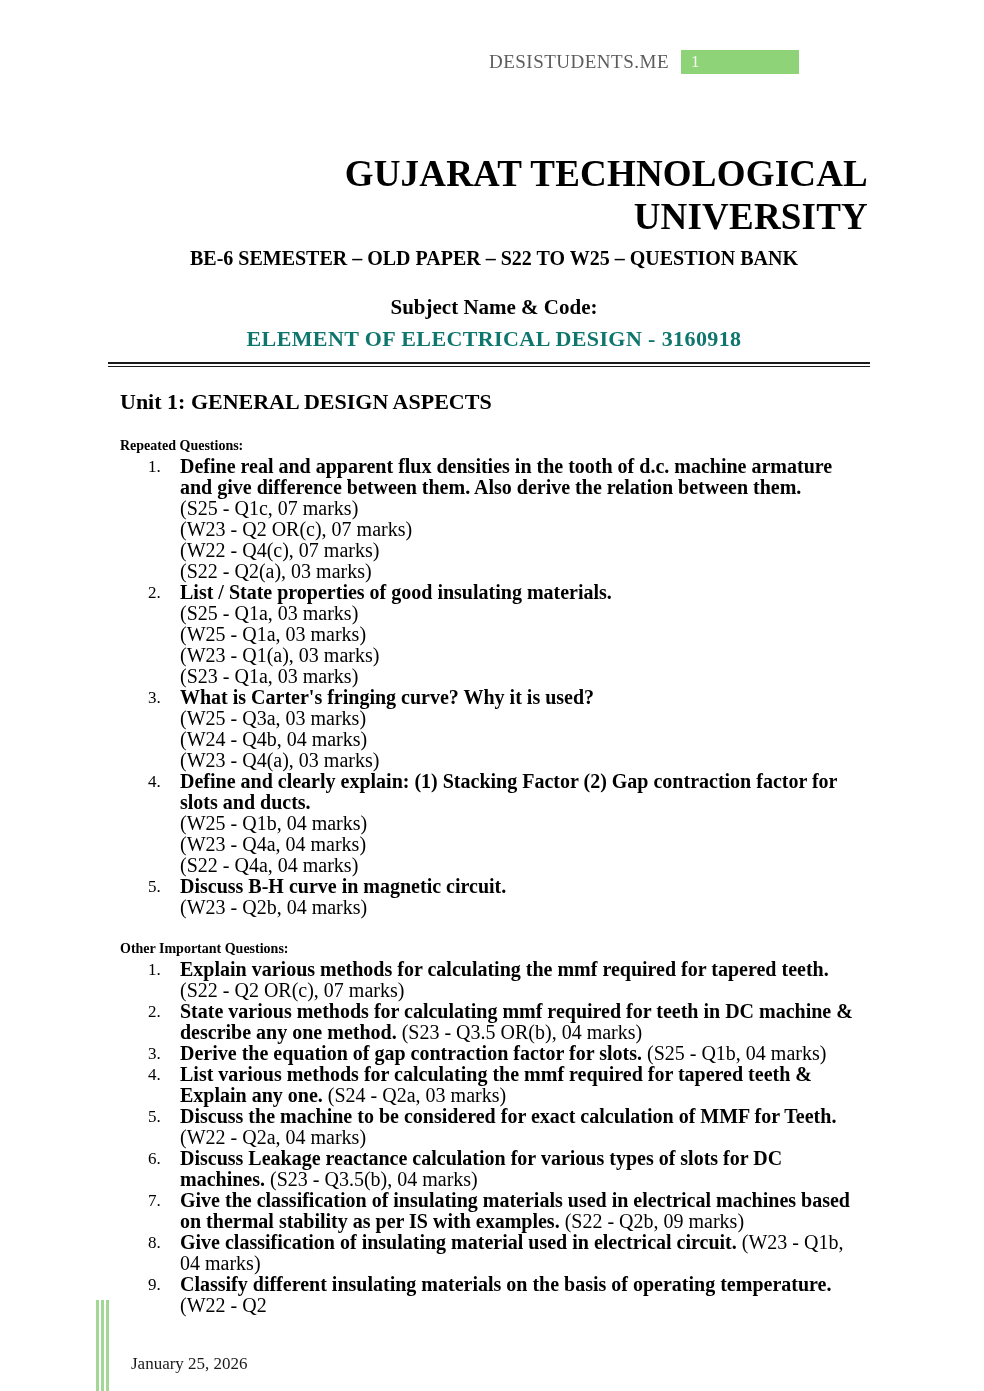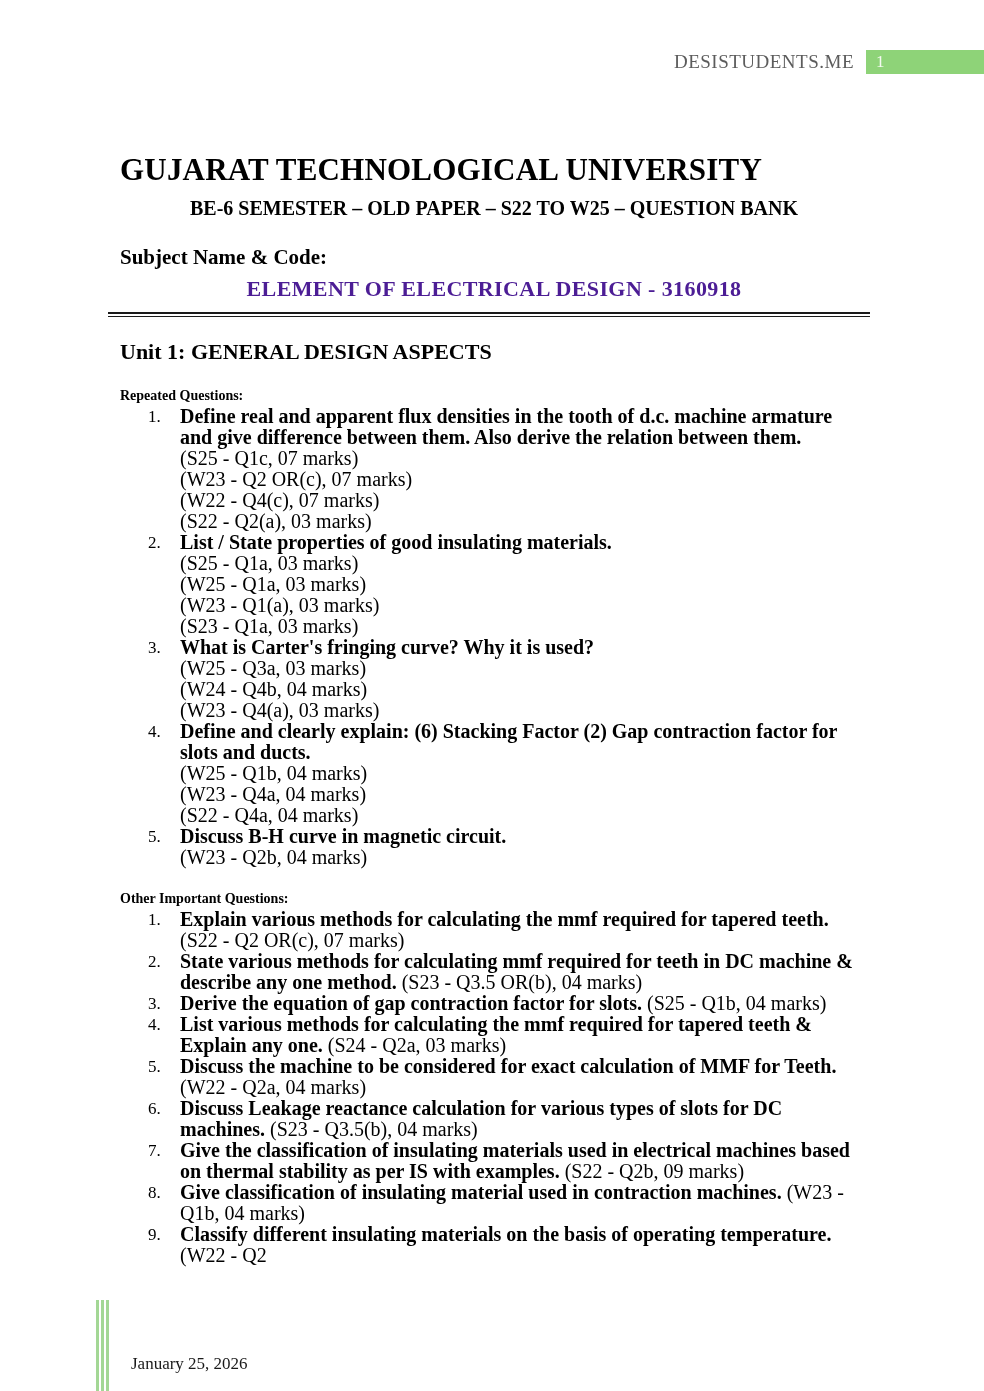--- a/index.html
+++ b/index.html
@@ -17,21 +17,21 @@
     width: 984px;
     height: 1391px;
     background: #ffffff;
   }
 
   
   .header {
     position: absolute;
     top: 49px;
     left: 0;
-    width: 984px;
+    width: 799px;
     height: 25px;
     display: flex;
     justify-content: flex-end;
     align-items: center;
   }
   .site-name {
     font-variant: small-caps;
     font-size: 19px;
     color: #5c5c5c;
     letter-spacing: 0.5px;
@@ -50,36 +50,36 @@
   }
 
   
   .content {
     position: absolute;
     left: 120px;
     top: 152px;
     width: 748px;
   }
   .university-title {
-    font-size: 31px;
-    font-weight: bold;
-    text-align: left;
+    font-size: 37px;
+    font-weight: bold;
+    text-align: right;
     margin: 0;
     letter-spacing: 0.2px;
   }
   .paper-subtitle {
     font-size: 20px;
     font-weight: bold;
     text-align: center;
     margin: 9px 0 0 0;
   }
   .subject-label {
     font-size: 21px;
     font-weight: bold;
-    text-align: left;
+    text-align: center;
     margin: 25px 0 0 0;
   }
   .subject-value {
     font-size: 22px;
     font-weight: bold;
     text-align: center;
     margin: 6px 0 0 0;
     font-variant: small-caps;
     letter-spacing: 0.4px;
   }
@@ -162,41 +162,41 @@
 
   <div class="header">
     <span class="site-name">DESISTUDENTS.ME</span>
     <span class="page-badge" style="background: rgb(142, 211, 120);"><span>1</span></span>
   </div>
 
   <div class="content">
     <h1 class="university-title">GUJARAT TECHNOLOGICAL UNIVERSITY</h1>
     <h2 class="paper-subtitle">BE-6 SEMESTER – OLD PAPER – S22 TO W25 – QUESTION BANK</h2>
     <h3 class="subject-label">Subject Name &amp; Code:</h3>
-    <h3 class="subject-value" id="subject-value" style="color: #4c1d95; text-align: center;">ELEMENT OF ELECTRICAL DESIGN - 3160918</h3>
+    <h3 class="subject-value" id="subject-value" style="color: #0f766e; text-align: center;">ELEMENT OF ELECTRICAL DESIGN - 3160918</h3>
     <div class="divider-rule"></div>
     <h2 class="unit-heading">Unit 1: GENERAL DESIGN ASPECTS</h2>
 
     <div class="section-heading">Repeated Questions:</div>
     <div class="q-list" id="repeated-list">
         <div class="q-item">
           <span class="q-num">1.</span>
           <div class="q-body"><span class="q-text">Define real and apparent flux densities in the tooth of d.c. machine armature and give difference between them. Also derive the relation between them.</span><div class="q-mark">(S25 - Q1c, 07 marks)</div><div class="q-mark">(W23 - Q2 OR(c), 07 marks)</div><div class="q-mark">(W22 - Q4(c), 07 marks)</div><div class="q-mark">(S22 - Q2(a), 03 marks)</div></div>
         </div>
         <div class="q-item">
           <span class="q-num">2.</span>
           <div class="q-body"><span class="q-text">List / State properties of good insulating materials.</span><div class="q-mark">(S25 - Q1a, 03 marks)</div><div class="q-mark">(W25 - Q1a, 03 marks)</div><div class="q-mark">(W23 - Q1(a), 03 marks)</div><div class="q-mark">(S23 - Q1a, 03 marks)</div></div>
         </div>
         <div class="q-item">
           <span class="q-num">3.</span>
           <div class="q-body"><span class="q-text">What is Carter's fringing curve? Why it is used?</span><div class="q-mark">(W25 - Q3a, 03 marks)</div><div class="q-mark">(W24 - Q4b, 04 marks)</div><div class="q-mark">(W23 - Q4(a), 03 marks)</div></div>
         </div>
         <div class="q-item">
           <span class="q-num">4.</span>
-          <div class="q-body"><span class="q-text">Define and clearly explain: (6) Stacking Factor (2) Gap contraction factor for slots and ducts.</span><div class="q-mark">(W25 - Q1b, 04 marks)</div><div class="q-mark">(W23 - Q4a, 04 marks)</div><div class="q-mark">(S22 - Q4a, 04 marks)</div></div>
+          <div class="q-body"><span class="q-text">Define and clearly explain: (1) Stacking Factor (2) Gap contraction factor for slots and ducts.</span><div class="q-mark">(W25 - Q1b, 04 marks)</div><div class="q-mark">(W23 - Q4a, 04 marks)</div><div class="q-mark">(S22 - Q4a, 04 marks)</div></div>
         </div>
         <div class="q-item">
           <span class="q-num">5.</span>
           <div class="q-body"><span class="q-text">Discuss B-H curve in magnetic circuit.</span><div class="q-mark">(W23 - Q2b, 04 marks)</div></div>
         </div>
       </div>
 
     <div class="section-heading">Other Important Questions:</div>
     <div class="q-list" id="other-list">
         <div class="q-item">
@@ -222,21 +222,21 @@
         <div class="q-item">
           <span class="q-num">6.</span>
           <div class="q-body"><span class="q-text">Discuss Leakage reactance calculation for various types of slots for DC machines.</span><span class="q-ref"> (S23 - Q3.5(b), 04 marks)</span></div>
         </div>
         <div class="q-item">
           <span class="q-num">7.</span>
           <div class="q-body"><span class="q-text">Give the classification of insulating materials used in electrical machines based on thermal stability as per IS with examples.</span><span class="q-ref"> (S22 - Q2b, 09 marks)</span></div>
         </div>
         <div class="q-item">
           <span class="q-num">8.</span>
-          <div class="q-body"><span class="q-text">Give classification of insulating material used in contraction machines.</span><span class="q-ref"> (W23 - Q1b, 04 marks)</span></div>
+          <div class="q-body"><span class="q-text">Give classification of insulating material used in electrical circuit.</span><span class="q-ref"> (W23 - Q1b, 04 marks)</span></div>
         </div>
         <div class="q-item">
           <span class="q-num">9.</span>
           <div class="q-body"><span class="q-text">Classify different insulating materials on the basis of operating temperature.</span><span class="q-ref"> (W22 - Q2</span></div>
         </div>
       </div>
   </div>
 
   <div class="footer-bars">
       <i style="background: rgb(163, 215, 149);"></i>

